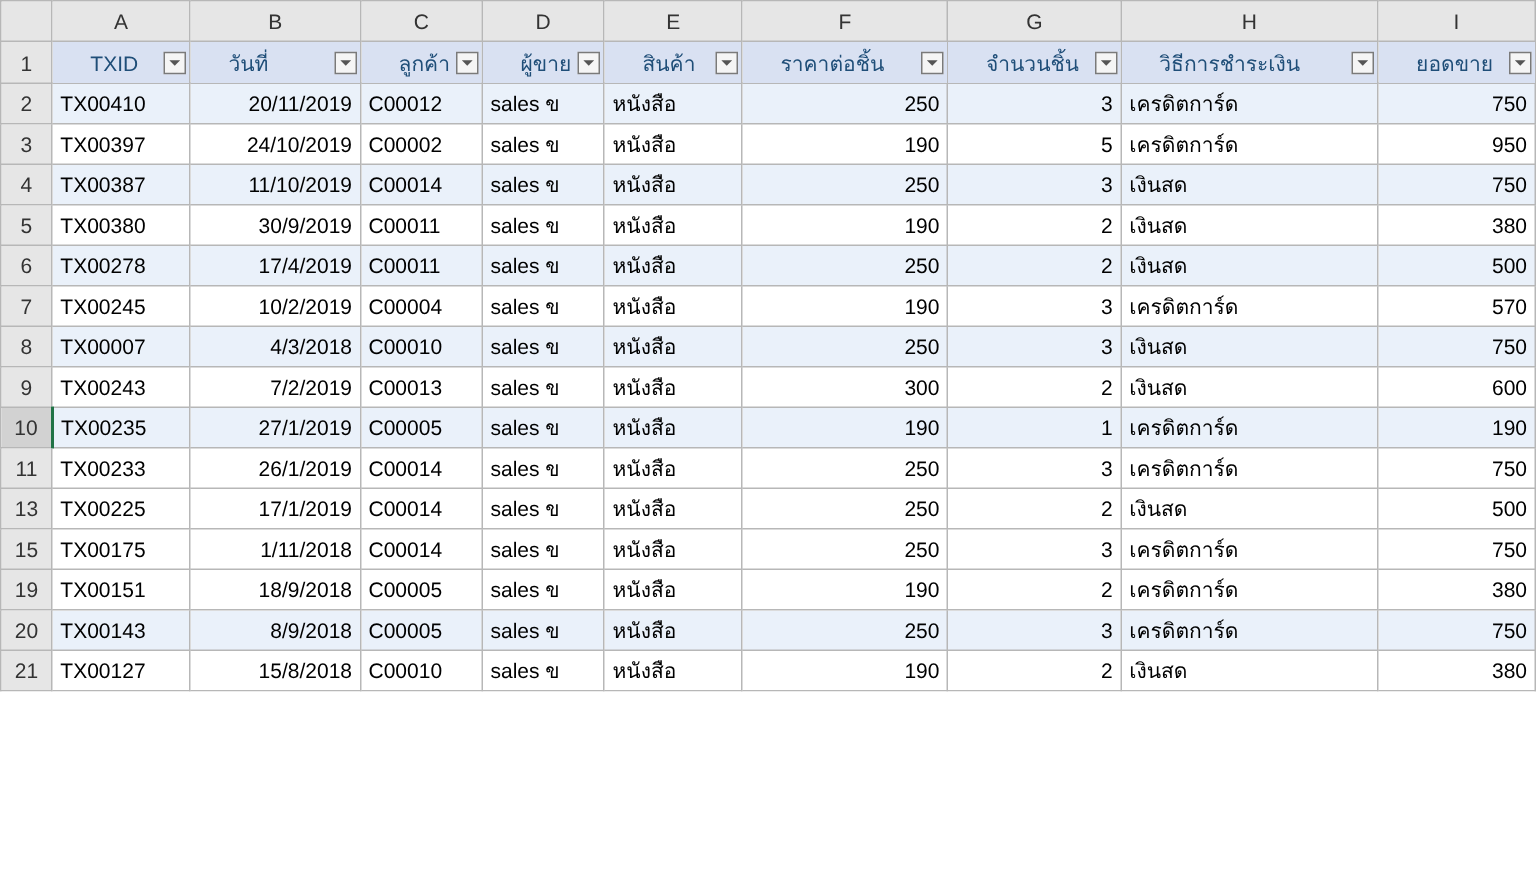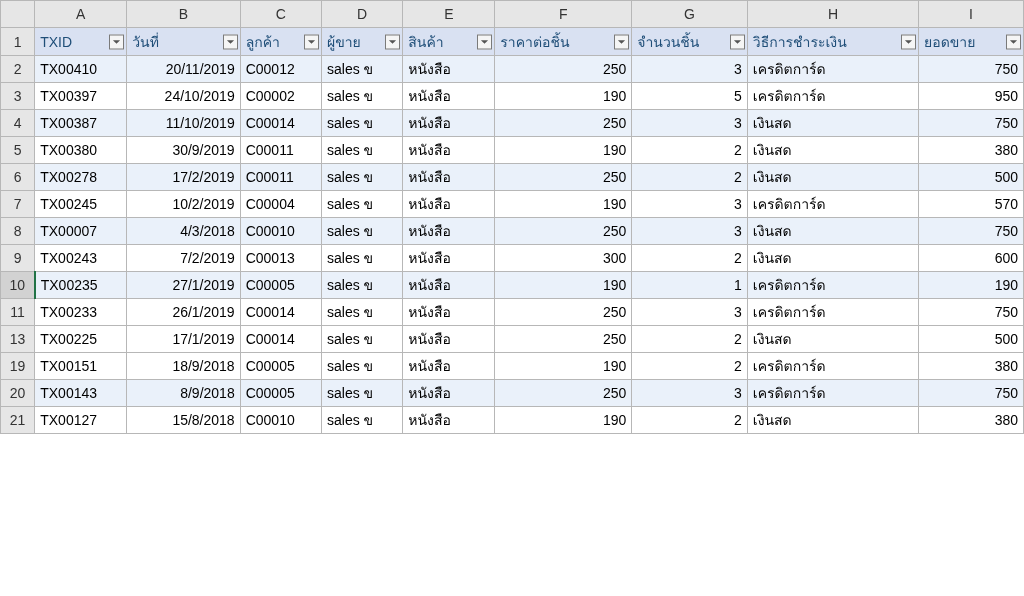--- a/index.html
+++ b/index.html
@@ -51,20 +51,21 @@
     font-weight: normal;
     position: relative;
   }
   .sheet .header-label {
     display: inline-block;
     max-width: calc(100% - 18px);
     overflow: hidden;
     text-overflow: clip;
     white-space: nowrap;
     vertical-align: middle;
+    margin-left: 20px;
   }
   .sheet .filter-btn {
     position: absolute;
     right: 2px;
     top: 50%;
     transform: translateY(-50%);
     width: 15px;
     height: 15px;
     border: 1px solid #7a7a7a;
     background: #f5f5f5;
@@ -213,21 +214,21 @@
         <td class="txt">sales ข</td>
         <td class="txt">หนังสือ</td>
         <td class="num">190</td>
         <td class="num">2</td>
         <td class="txt">เงินสด</td>
         <td class="num">380</td>
       </tr>
       <tr class="banded">
         <th class="rowhead">6</th>
         <td class="txt">TX00278</td>
-        <td class="num">17/2/2019</td>
+        <td class="num">17/4/2019</td>
         <td class="txt">C00011</td>
         <td class="txt">sales ข</td>
         <td class="txt">หนังสือ</td>
         <td class="num">250</td>
         <td class="num">2</td>
         <td class="txt">เงินสด</td>
         <td class="num">500</td>
       </tr>
       <tr>
         <th class="rowhead">7</th>
@@ -295,20 +296,32 @@
         <td class="num">17/1/2019</td>
         <td class="txt">C00014</td>
         <td class="txt">sales ข</td>
         <td class="txt">หนังสือ</td>
         <td class="num">250</td>
         <td class="num">2</td>
         <td class="txt">เงินสด</td>
         <td class="num">500</td>
       </tr>
       <tr>
+        <th class="rowhead">15</th>
+        <td class="txt">TX00175</td>
+        <td class="num">1/11/2018</td>
+        <td class="txt">C00014</td>
+        <td class="txt">sales ข</td>
+        <td class="txt">หนังสือ</td>
+        <td class="num">250</td>
+        <td class="num">3</td>
+        <td class="txt">เครดิตการ์ด</td>
+        <td class="num">750</td>
+      </tr>
+      <tr>
         <th class="rowhead">19</th>
         <td class="txt">TX00151</td>
         <td class="num">18/9/2018</td>
         <td class="txt">C00005</td>
         <td class="txt">sales ข</td>
         <td class="txt">หนังสือ</td>
         <td class="num">190</td>
         <td class="num">2</td>
         <td class="txt">เครดิตการ์ด</td>
         <td class="num">380</td>

